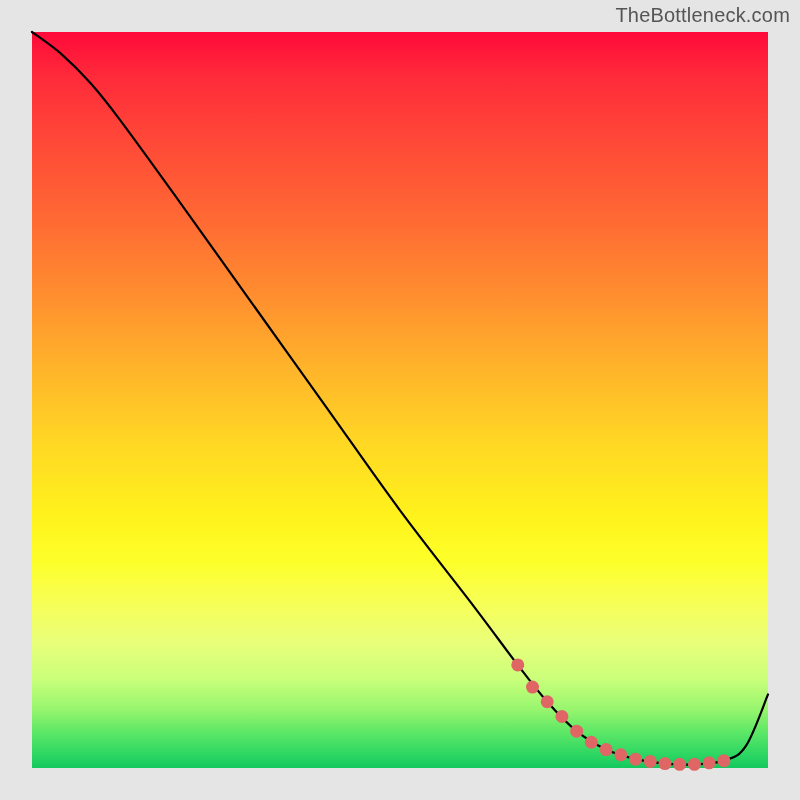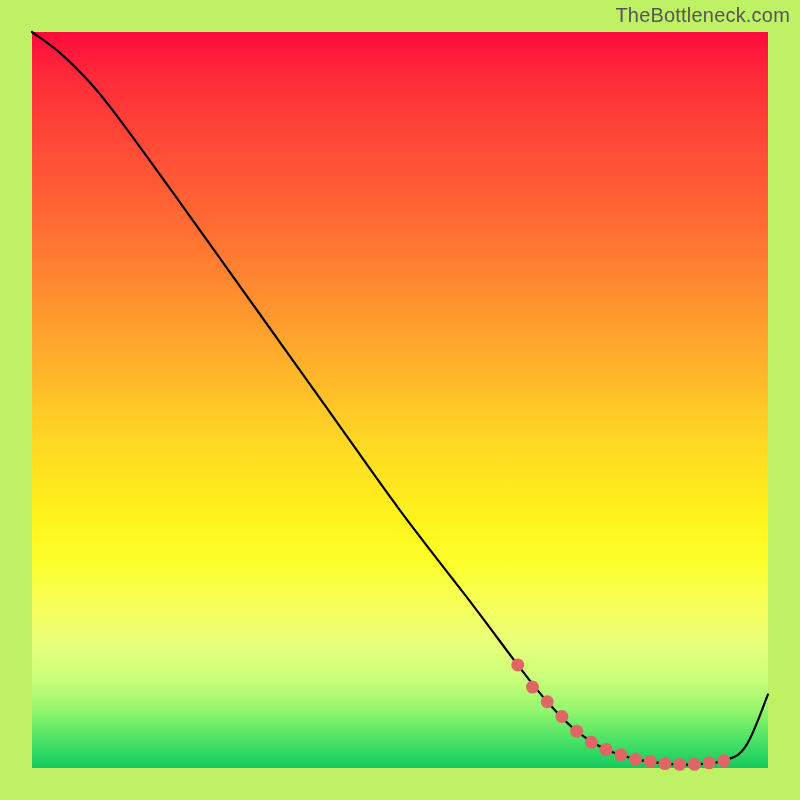--- a/index.html
+++ b/index.html
@@ -8,21 +8,21 @@
     width: 800px;
     height: 800px;
     background: #000;
     overflow: hidden;
     font-family: Arial, Helvetica, sans-serif;
   }
   .frame {
     position: relative;
     width: 800px;
     height: 800px;
-    background: #bef264;
+    background: #e5e5e5;
   }
   .watermark {
     position: absolute;
     top: 4px;
     right: 10px;
     color: #555;
     font-size: 20px;
     font-weight: 500;
     letter-spacing: 0.2px;
     z-index: 50;

